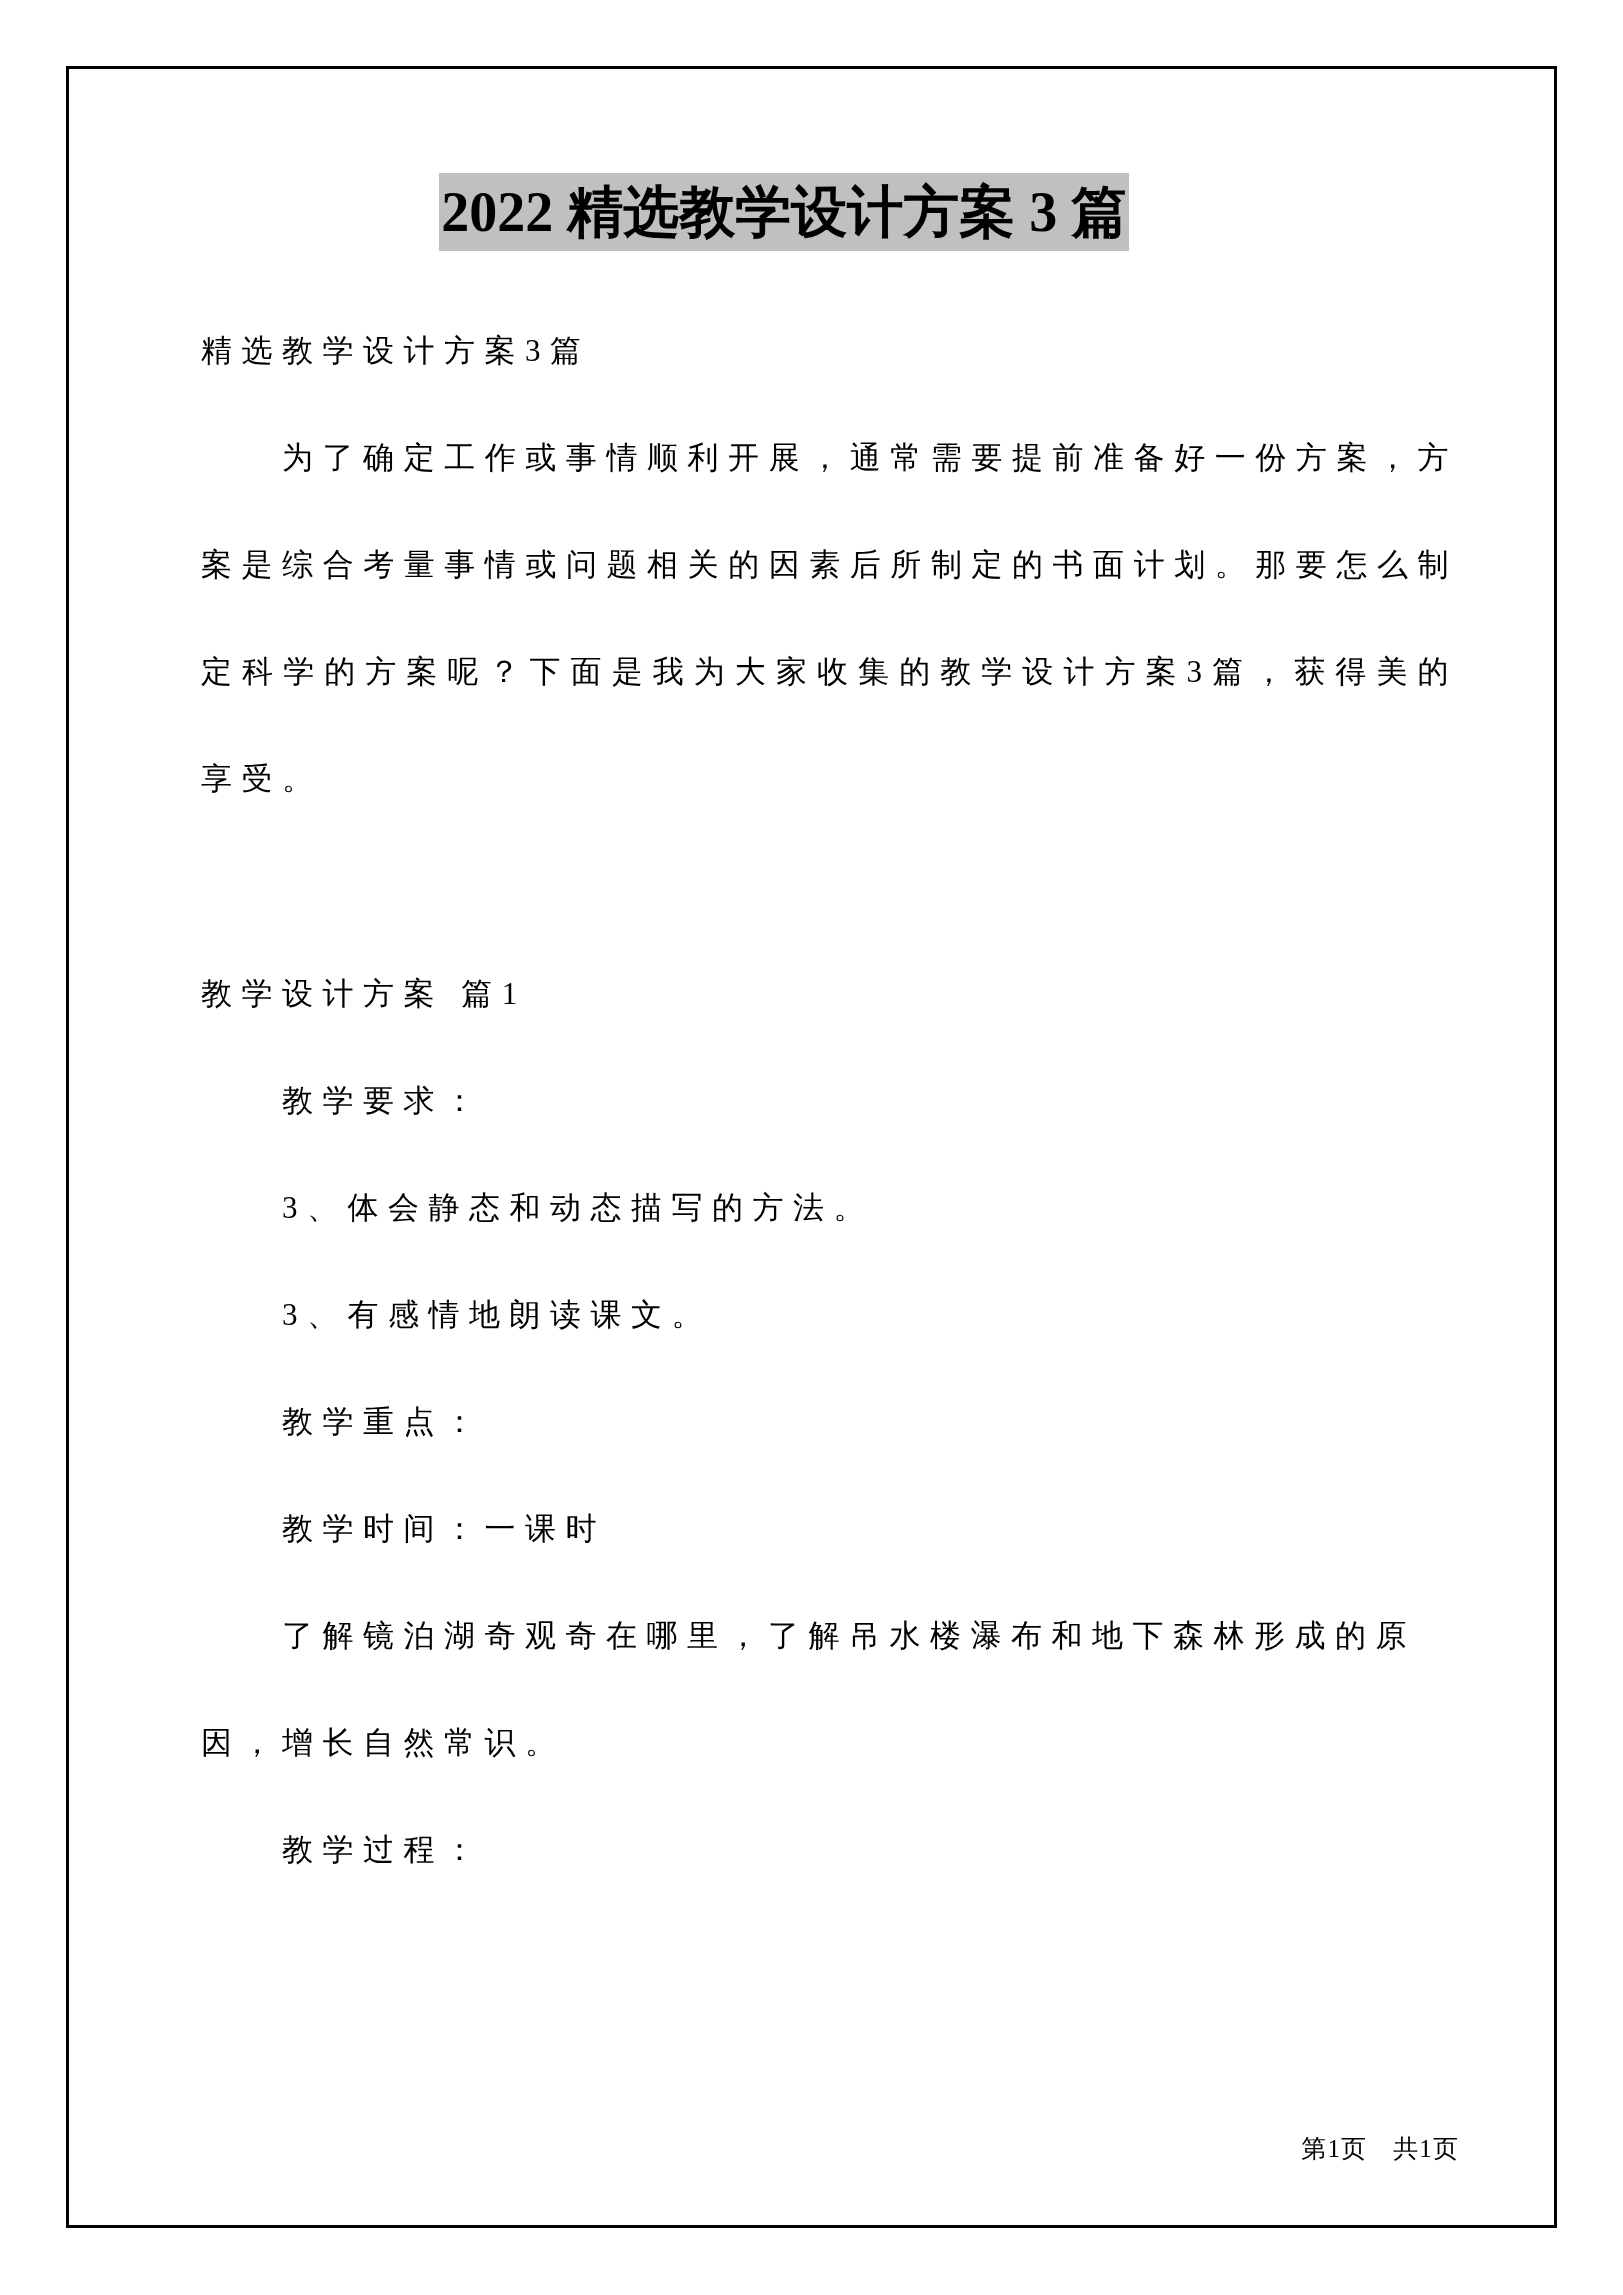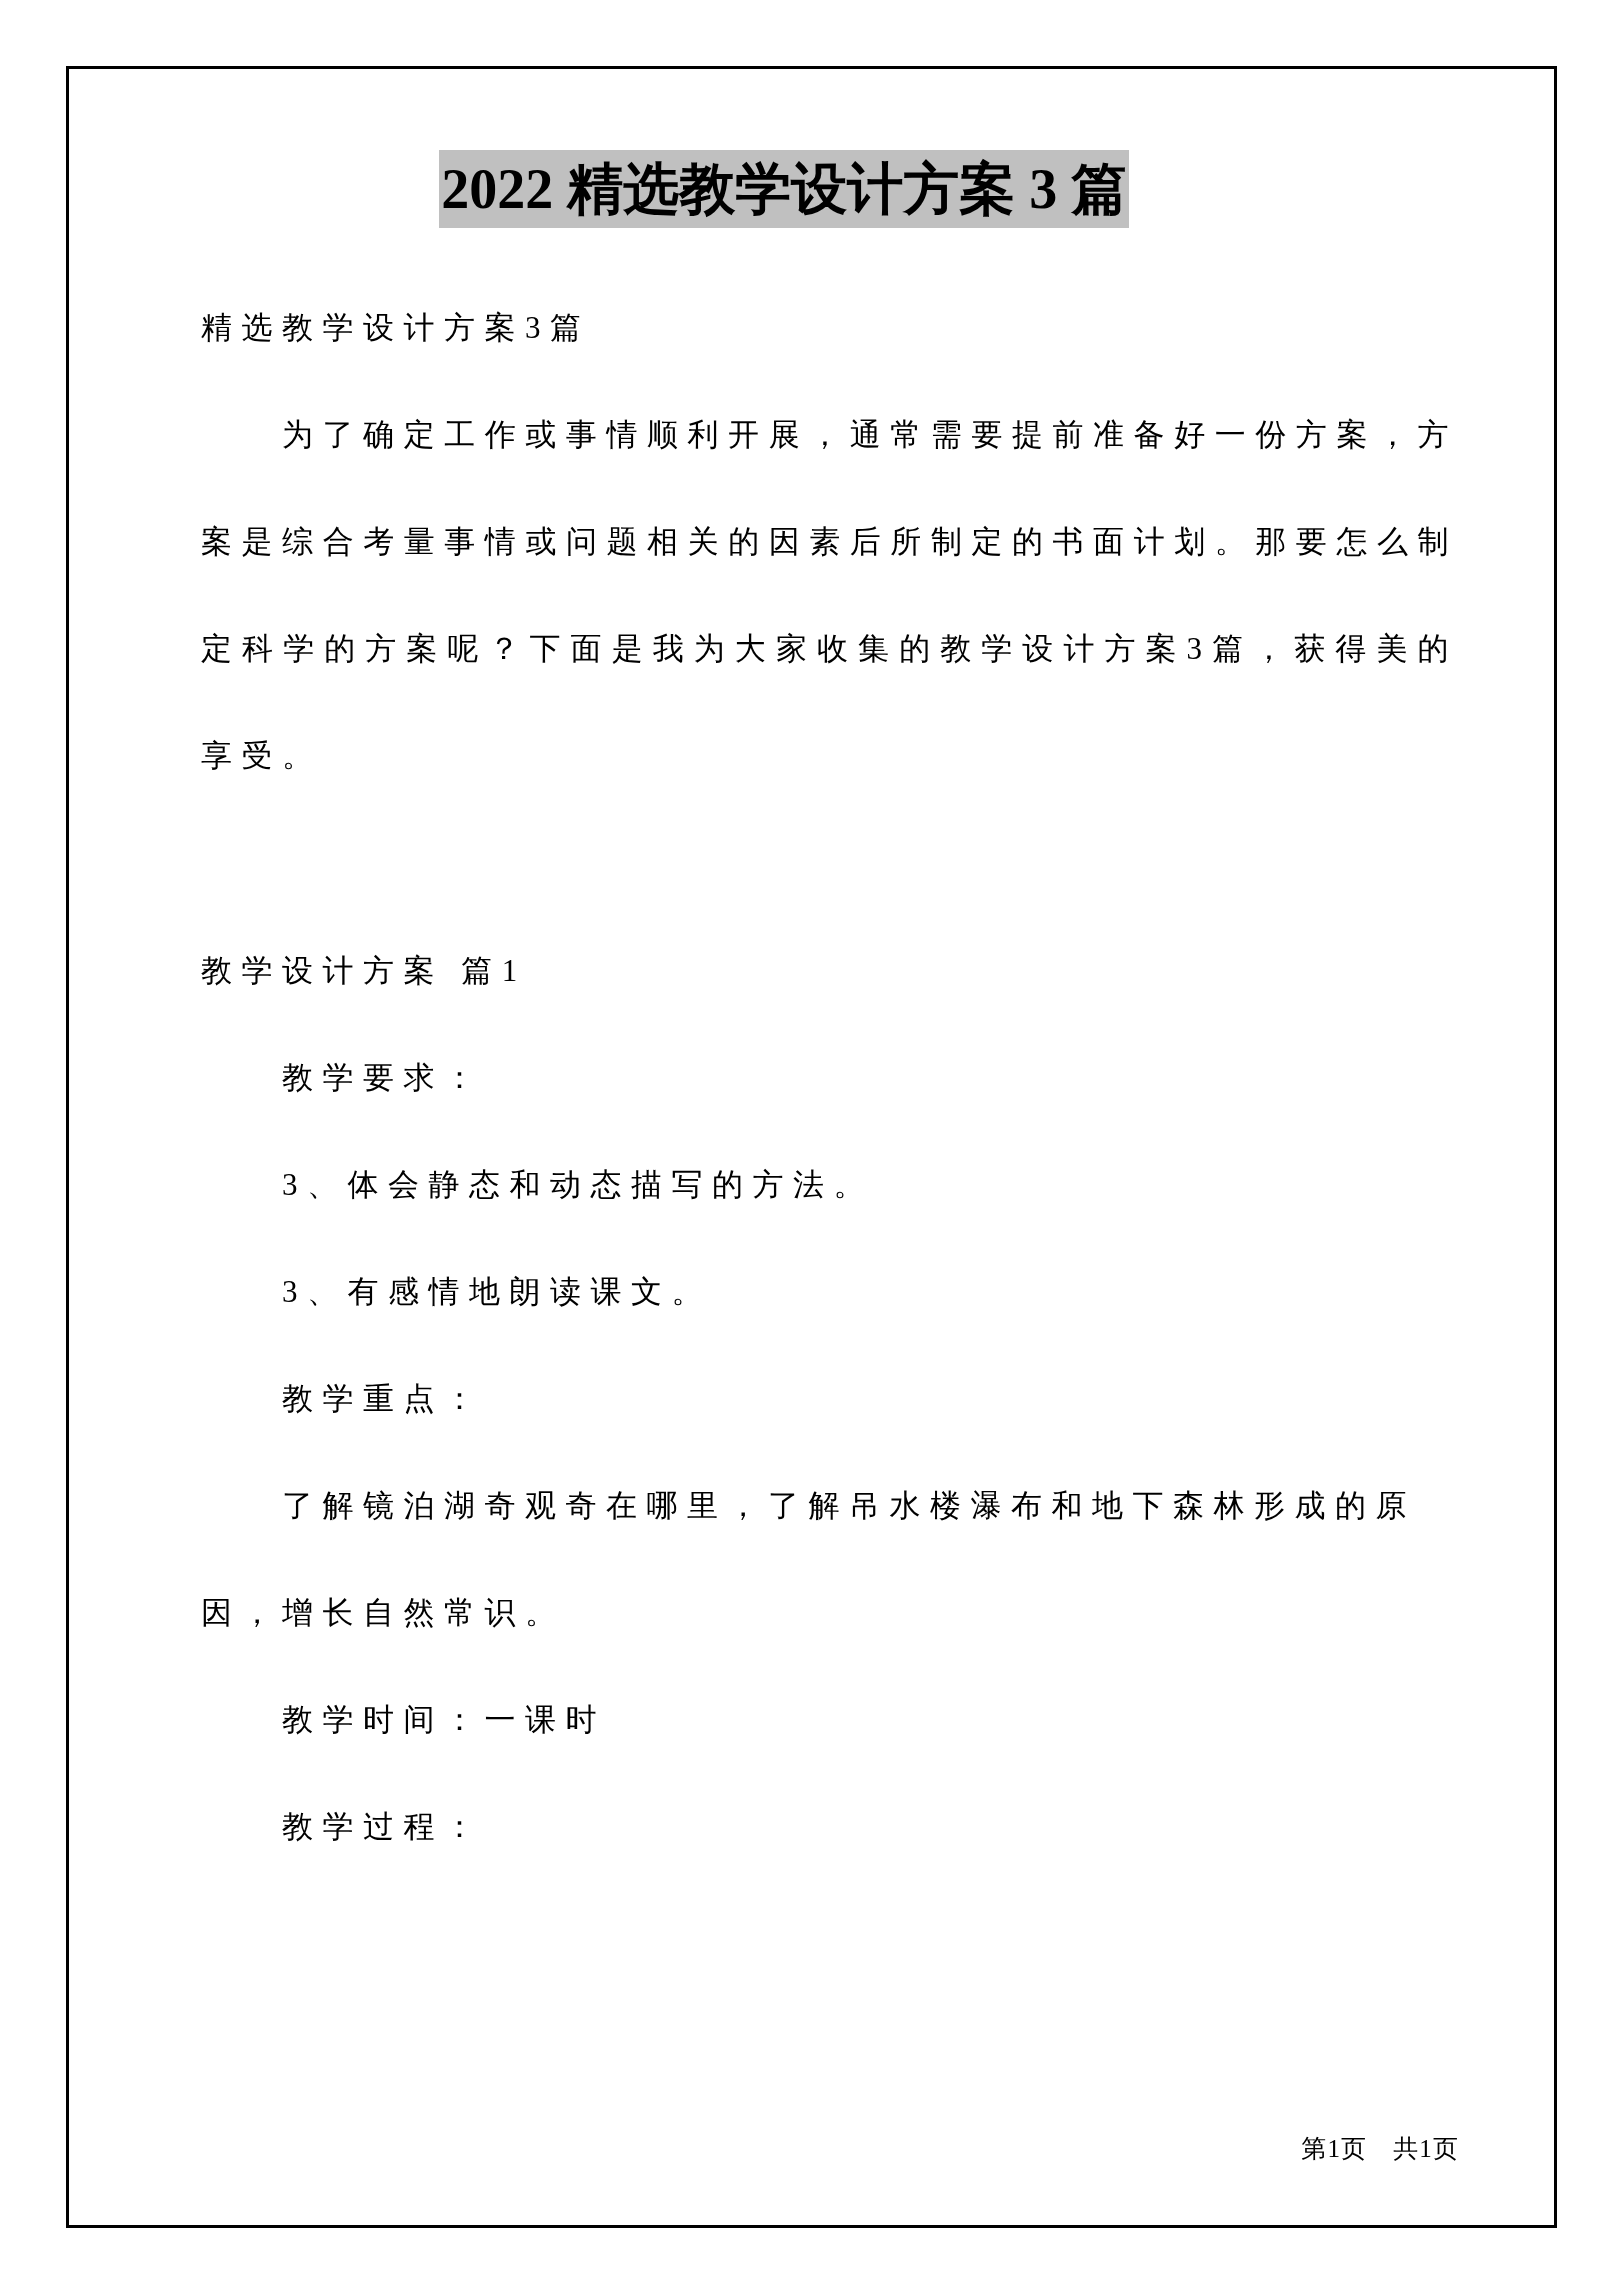--- a/index.html
+++ b/index.html
@@ -76,34 +76,34 @@
     letter-spacing: 1.1px;
   }
 </style>
 </head>
 <body>
 
 <div class="canvas">
   <div class="page">
     <div class="content">
 
-      <h1 class="title-row" style="margin-top:81px; margin-bottom:0;"><span class="title-highlight">2022 精选教学设计方案 3 篇</span></h1>
+      <h1 class="title-row" style="margin-top:104px; margin-bottom:0;"><span class="title-highlight">2022 精选教学设计方案 3 篇</span></h1>
 
       <p class="subtitle">精选教学设计方案3篇</p>
 
       <p class="intro">为了确定工作或事情顺利开展，通常需要提前准备好一份方案，方案是综合考量事情或问题相关的因素后所制定的书面计划。那要怎么制定科学的方案呢？下面是我为大家收集的教学设计方案3篇，获得美的享受。</p>
 
       <p class="section-heading">教学设计方案 篇1</p>
 
       <p class="indented">教学要求：</p>
       <p class="indented">3、体会静态和动态描写的方法。</p>
       <p class="indented">3、有感情地朗读课文。</p>
       <p class="indented">教学重点：</p>
+      <p class="indented">教学时间：一课时</p>
       <p class="indented">了解镜泊湖奇观奇在哪里，了解吊水楼瀑布和地下森林形成的原因，增长自然常识。</p>
-      <p class="indented">教学时间：一课时</p>
       <p class="indented">教学过程：</p>
 
     </div>
 
     <div class="footer"><span>第1页　共1页</span></div>
   </div>
 </div>
 
 
 </body></html>

